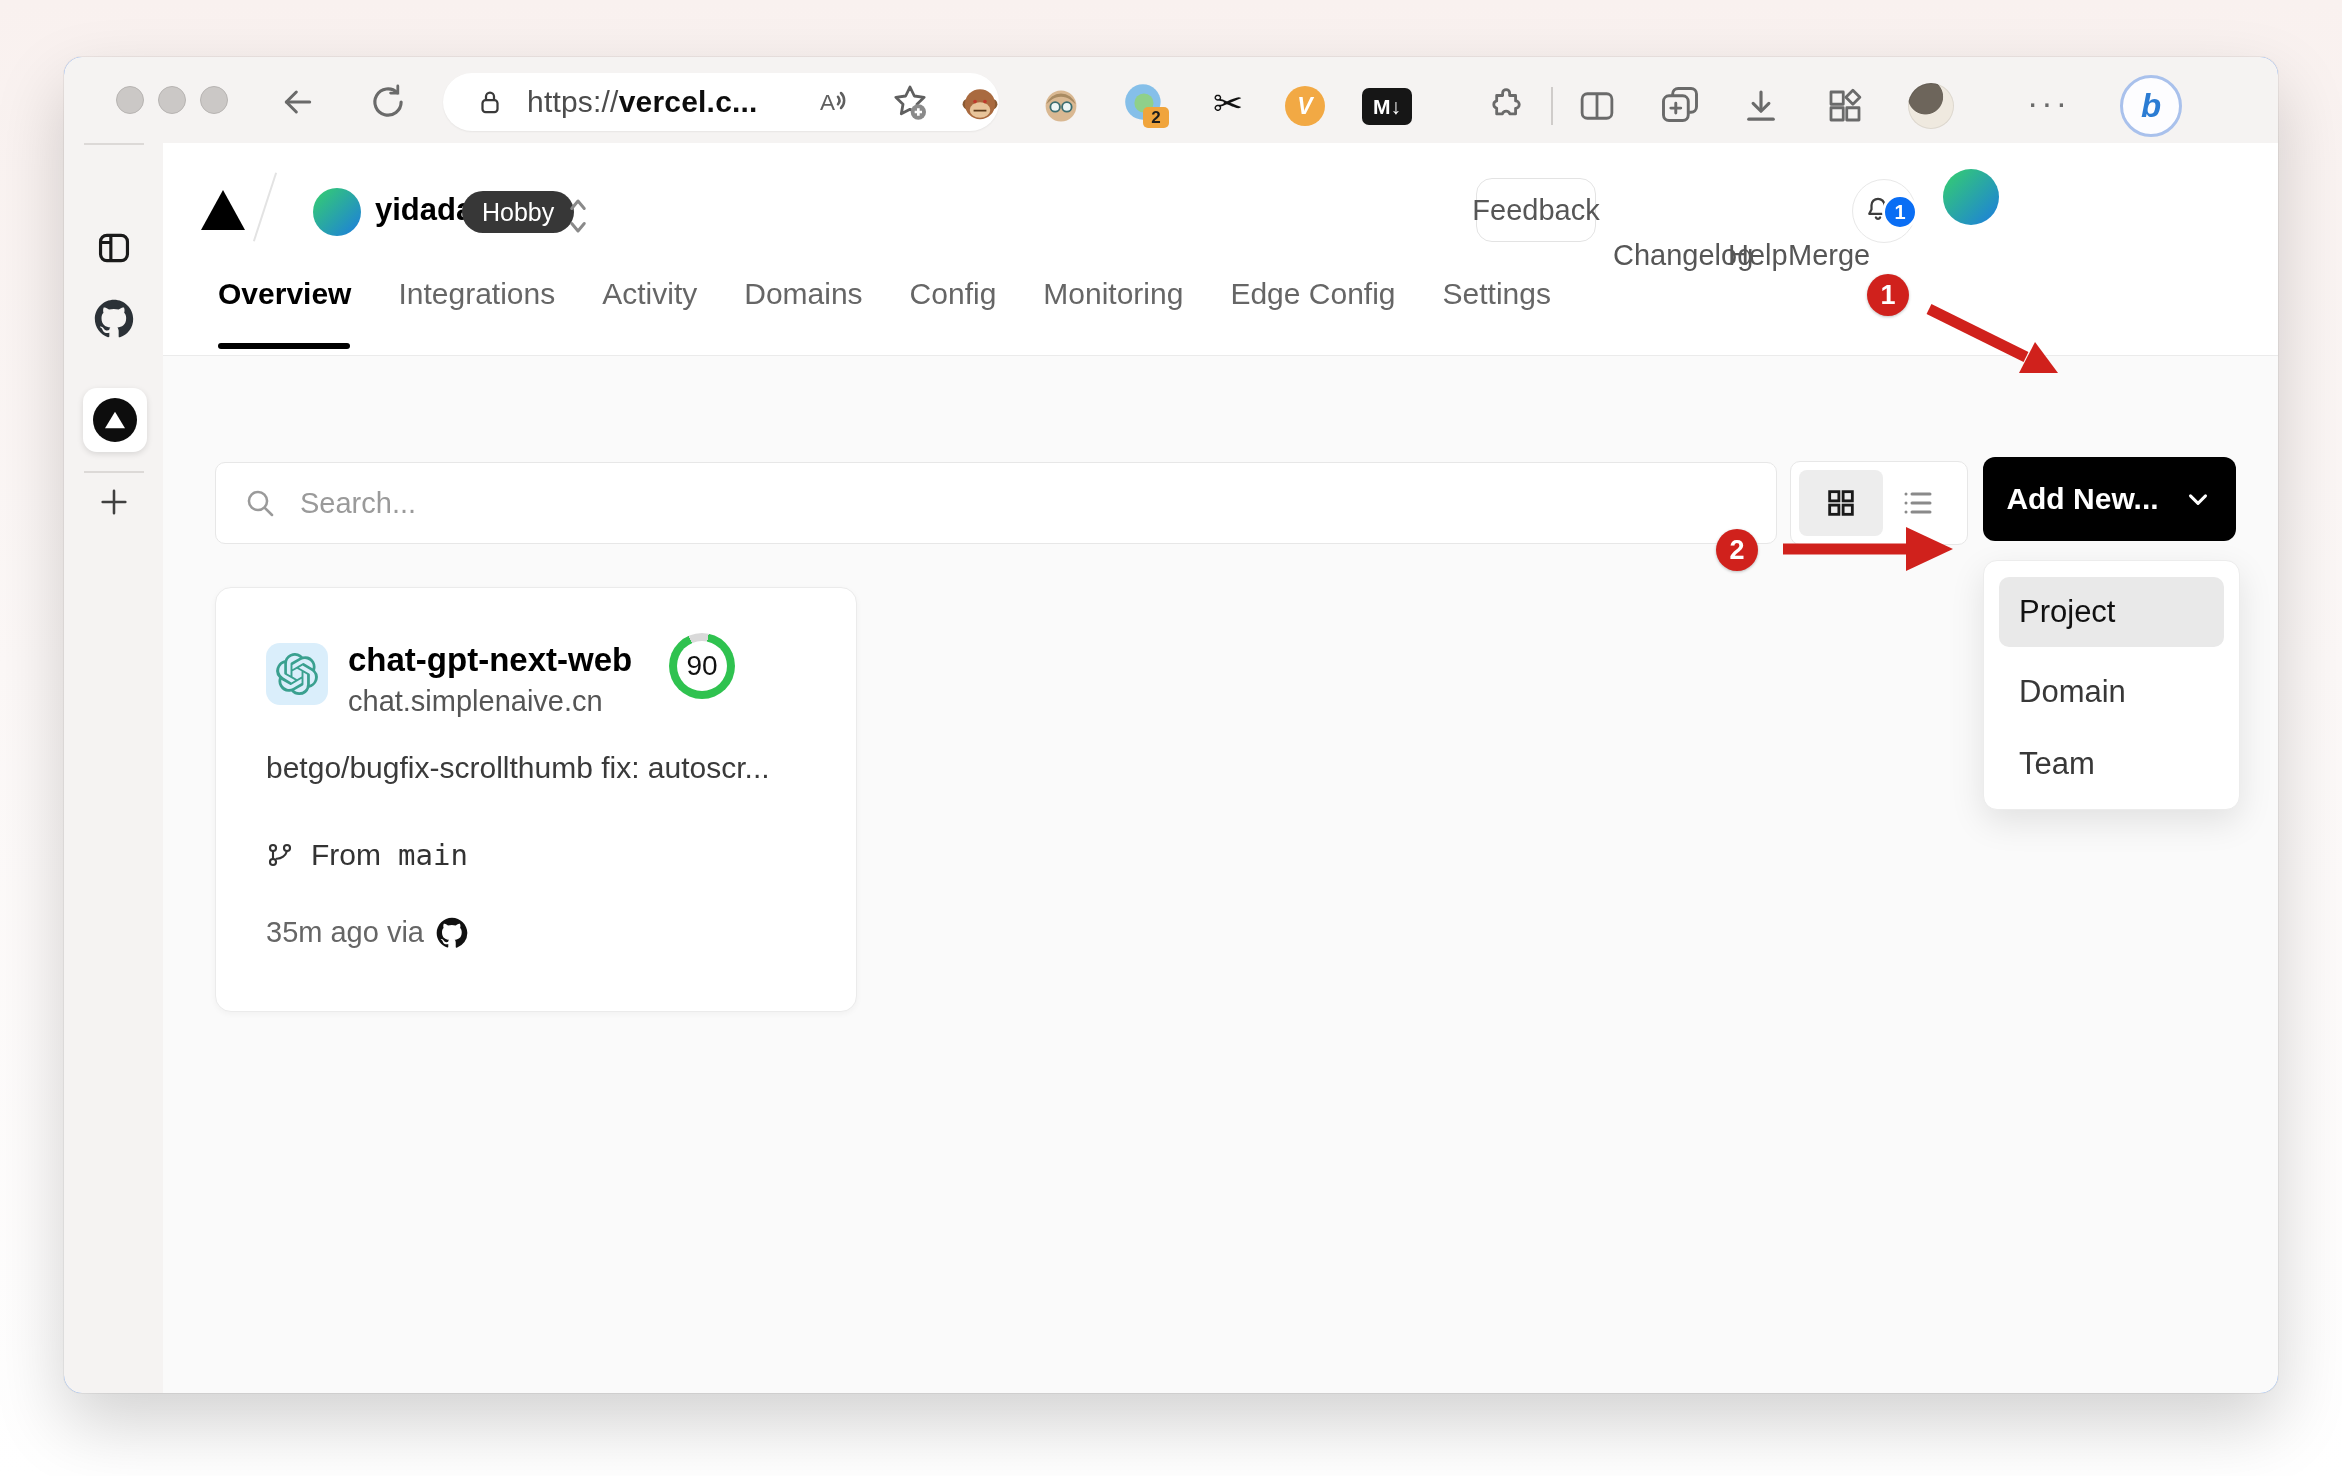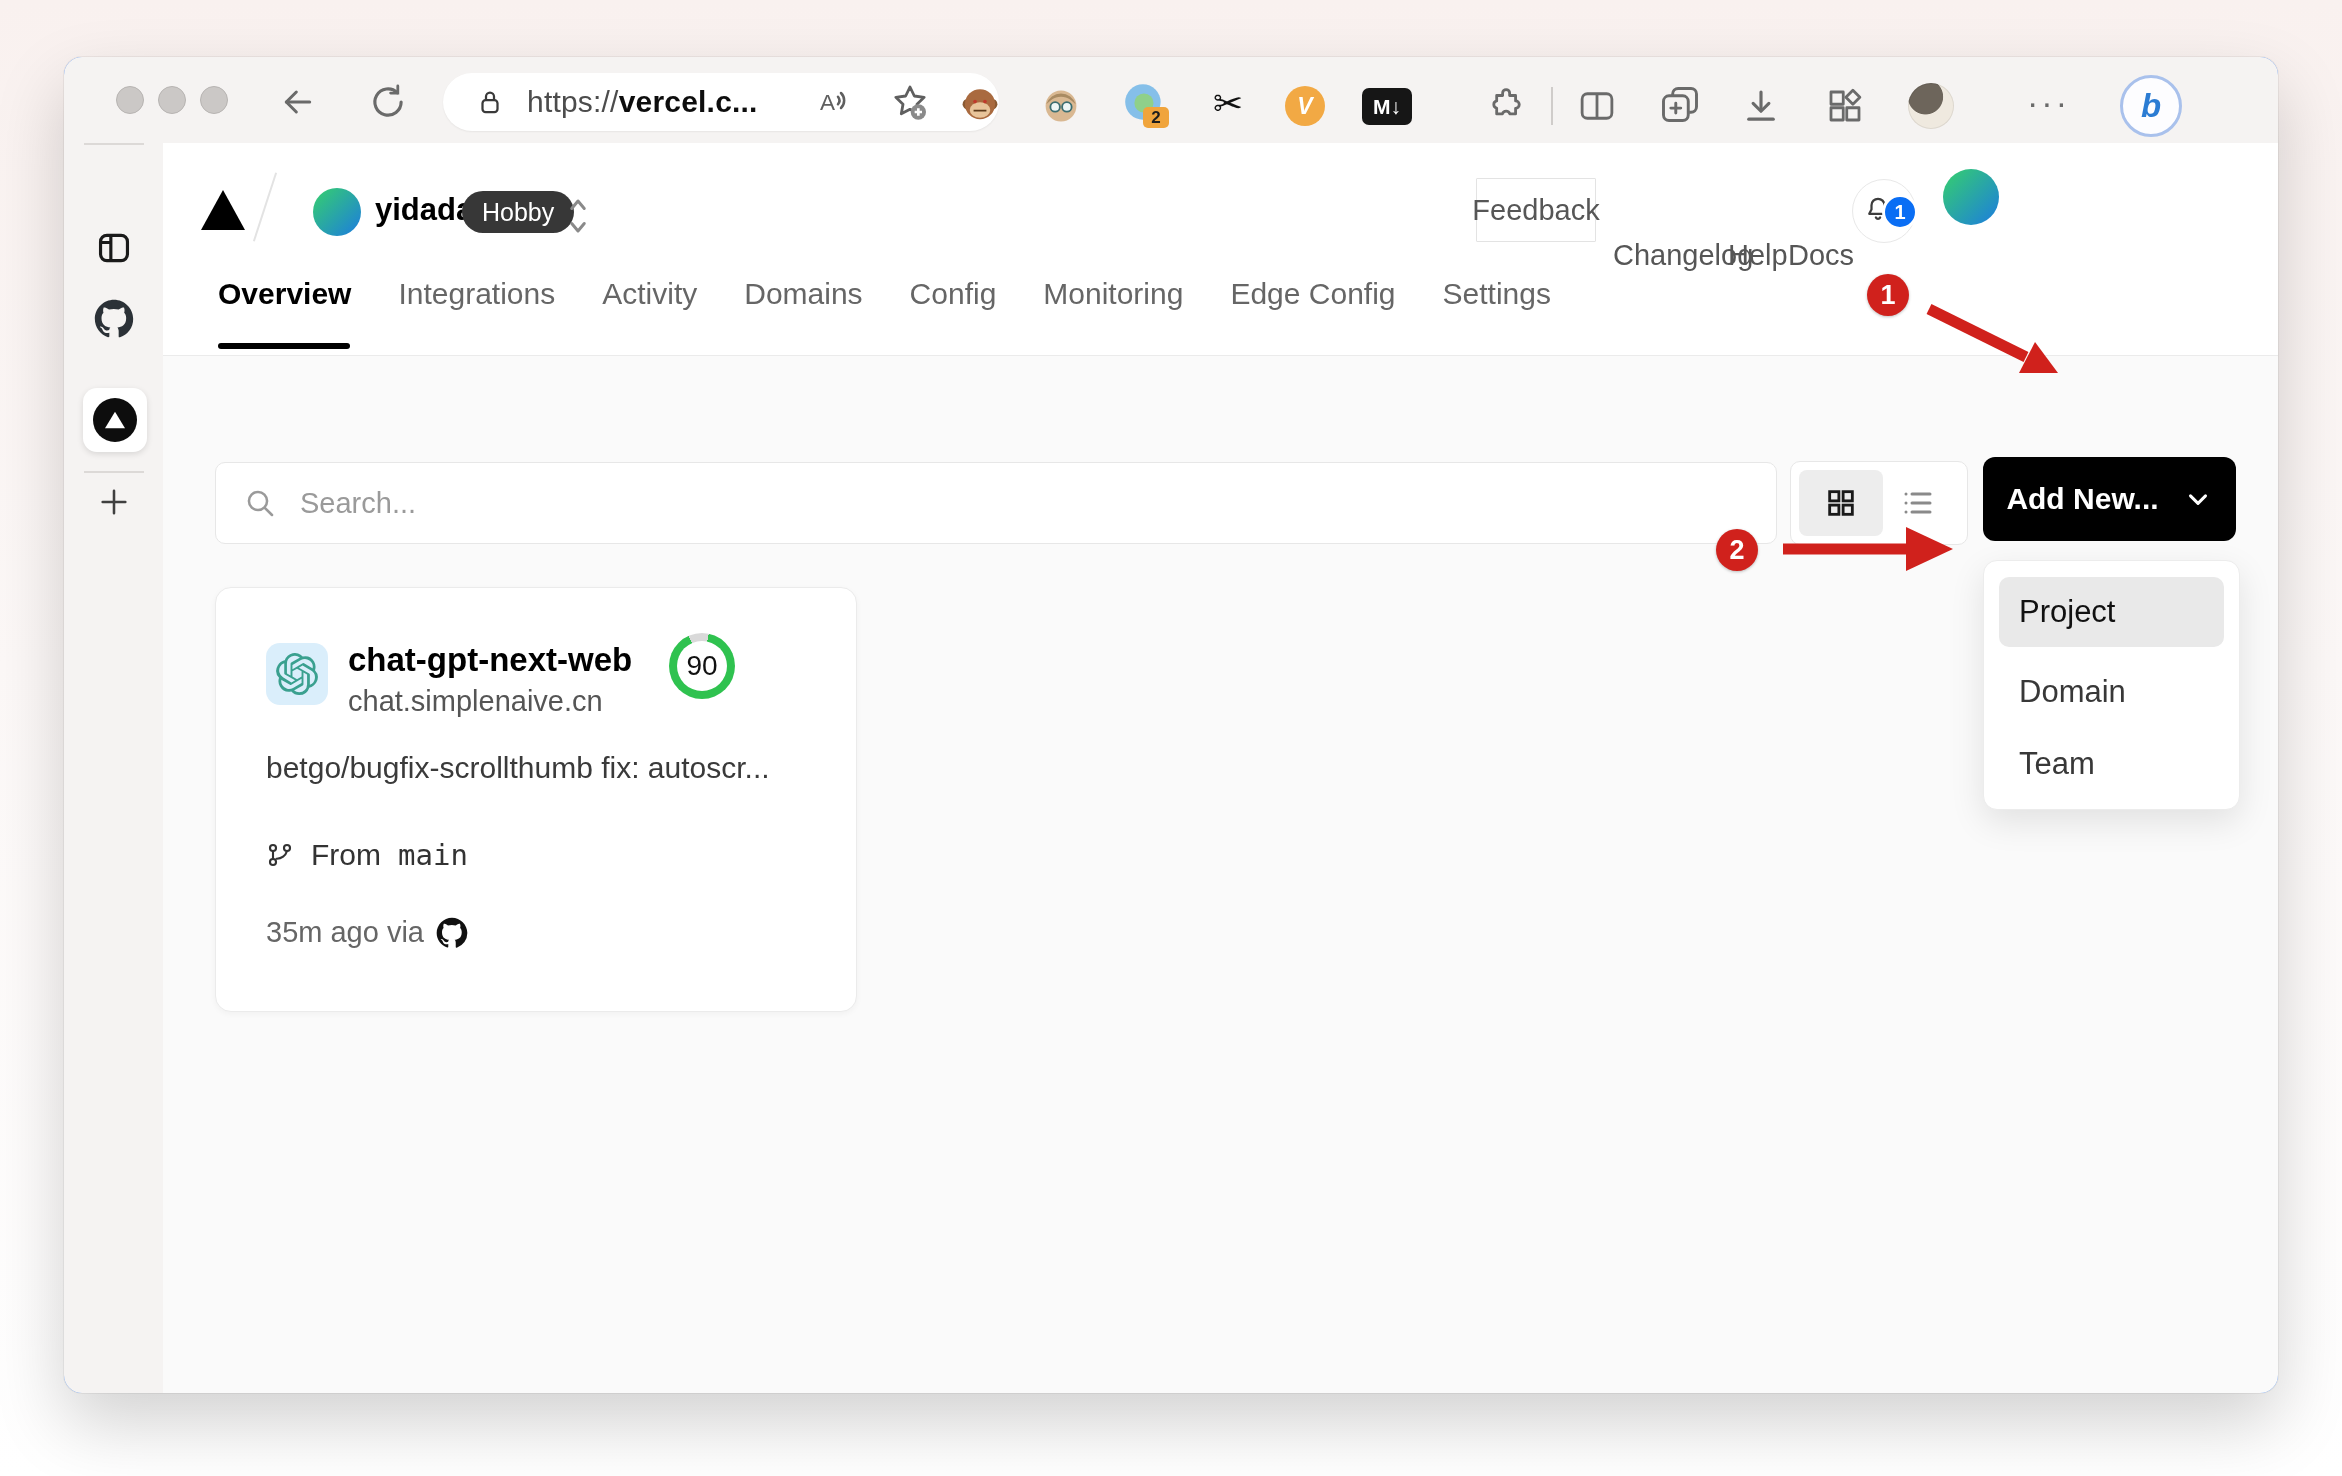--- a/index.html
+++ b/index.html
@@ -42,21 +42,21 @@
   .page{left:99px;top:86px;width:2115px;height:1250px;background:#fafafa;}
   .vheader{left:0;top:0;width:100%;height:212px;background:#ffffff;border-bottom:1px solid #ebebeb;}
   .slash{left:101px;top:28px;width:2px;height:72px;background:#e3e3e3;transform:rotate(18deg);}
   .team-avatar{left:150px;top:45px;width:48px;height:48px;border-radius:50%;
                background:linear-gradient(135deg,#36d06c 0%,#20b churn 0%,#1c7ce0 100%);
                background:linear-gradient(135deg,#36d06c 0%,#1c7ce0 100%);}
   .team-name{left:212px;top:49px;font-size:31px;font-weight:700;color:#000;}
   .plan-badge{left:299px;top:48px;height:42px;padding:0 20px;background:#373737;border-radius:21px;
               color:#fff;font-size:25px;display:flex;align-items:center;}
   .hlink{font-size:29px;color:#565656;}
-  .feedback-btn{left:1313px;top:35px;width:118px;height:62px;border:1px solid #e3e3e3;border-radius:1px;
+  .feedback-btn{left:1313px;top:35px;width:118px;height:62px;border:1px solid #e3e3e3;border-radius:16px;
                 background:#fff;display:flex;align-items:center;justify-content:center;}
   .bell-pill{left:1689px;top:36px;width:62px;height:62px;border:1px solid #e8e8e8;border-radius:50%;background:#fff;}
   .notif-badge{left:1719px;top:51px;width:30px;height:30px;border-radius:50%;background:#0a6ef4;border:3px solid #fff;
                color:#fff;font-size:20px;font-weight:700;display:flex;align-items:center;justify-content:center;}
   .user-avatar{left:1780px;top:26px;width:56px;height:56px;border-radius:50%;
                background:linear-gradient(135deg,#36d06c 0%,#1c7ce0 100%);}
   .tabs{left:55px;top:134px;display:flex;gap:47px;}
   .tab{font-size:30px;color:#666;}
   .tab.active{color:#000;font-weight:600;}
   .tab-underline{left:55px;top:200px;width:132px;height:6px;background:#000;border-radius:3px;}
@@ -238,21 +238,21 @@
         <svg class="abs" style="left:400px;top:49px" width="30" height="48" viewBox="0 0 24 38" fill="none" stroke="#8a8a8a" stroke-width="2.4" stroke-linecap="round" stroke-linejoin="round">
             <path d="M7 13l5-6 5 6"></path>
             <path d="M7 25l5 6 5-6"></path>
           </svg>
 
         <div class="abs feedback-btn">
             <span class="hlink">Feedback</span>
           </div>
         <div class="abs hlink" style="left:1450px;top:96px">Changelog</div>
         <div class="abs hlink" style="left:1565px;top:96px">Help</div>
-        <div class="abs hlink" style="left:1625px;top:96px">Docs</div>
+        <div class="abs hlink" style="left:1625px;top:96px">Merge</div>
         <div class="abs bell-pill">
           <svg style="margin:14px 0 0 10px" width="30" height="32" viewBox="0 0 24 24" fill="none" stroke="#3d3d3d" stroke-width="1.8" stroke-linecap="round" stroke-linejoin="round">
               <path d="M12 3a5.2 5.2 0 0 0-5.2 5.2v3.4L5 15h14l-1.8-3.4V8.2A5.2 5.2 0 0 0 12 3z"></path>
               <path d="M10.3 18a1.9 1.9 0 0 0 3.4 0"></path>
             </svg>
         </div>
         <div class="abs notif-badge">1</div>
         <div class="abs user-avatar"></div>
 
         <div class="abs tabs">

